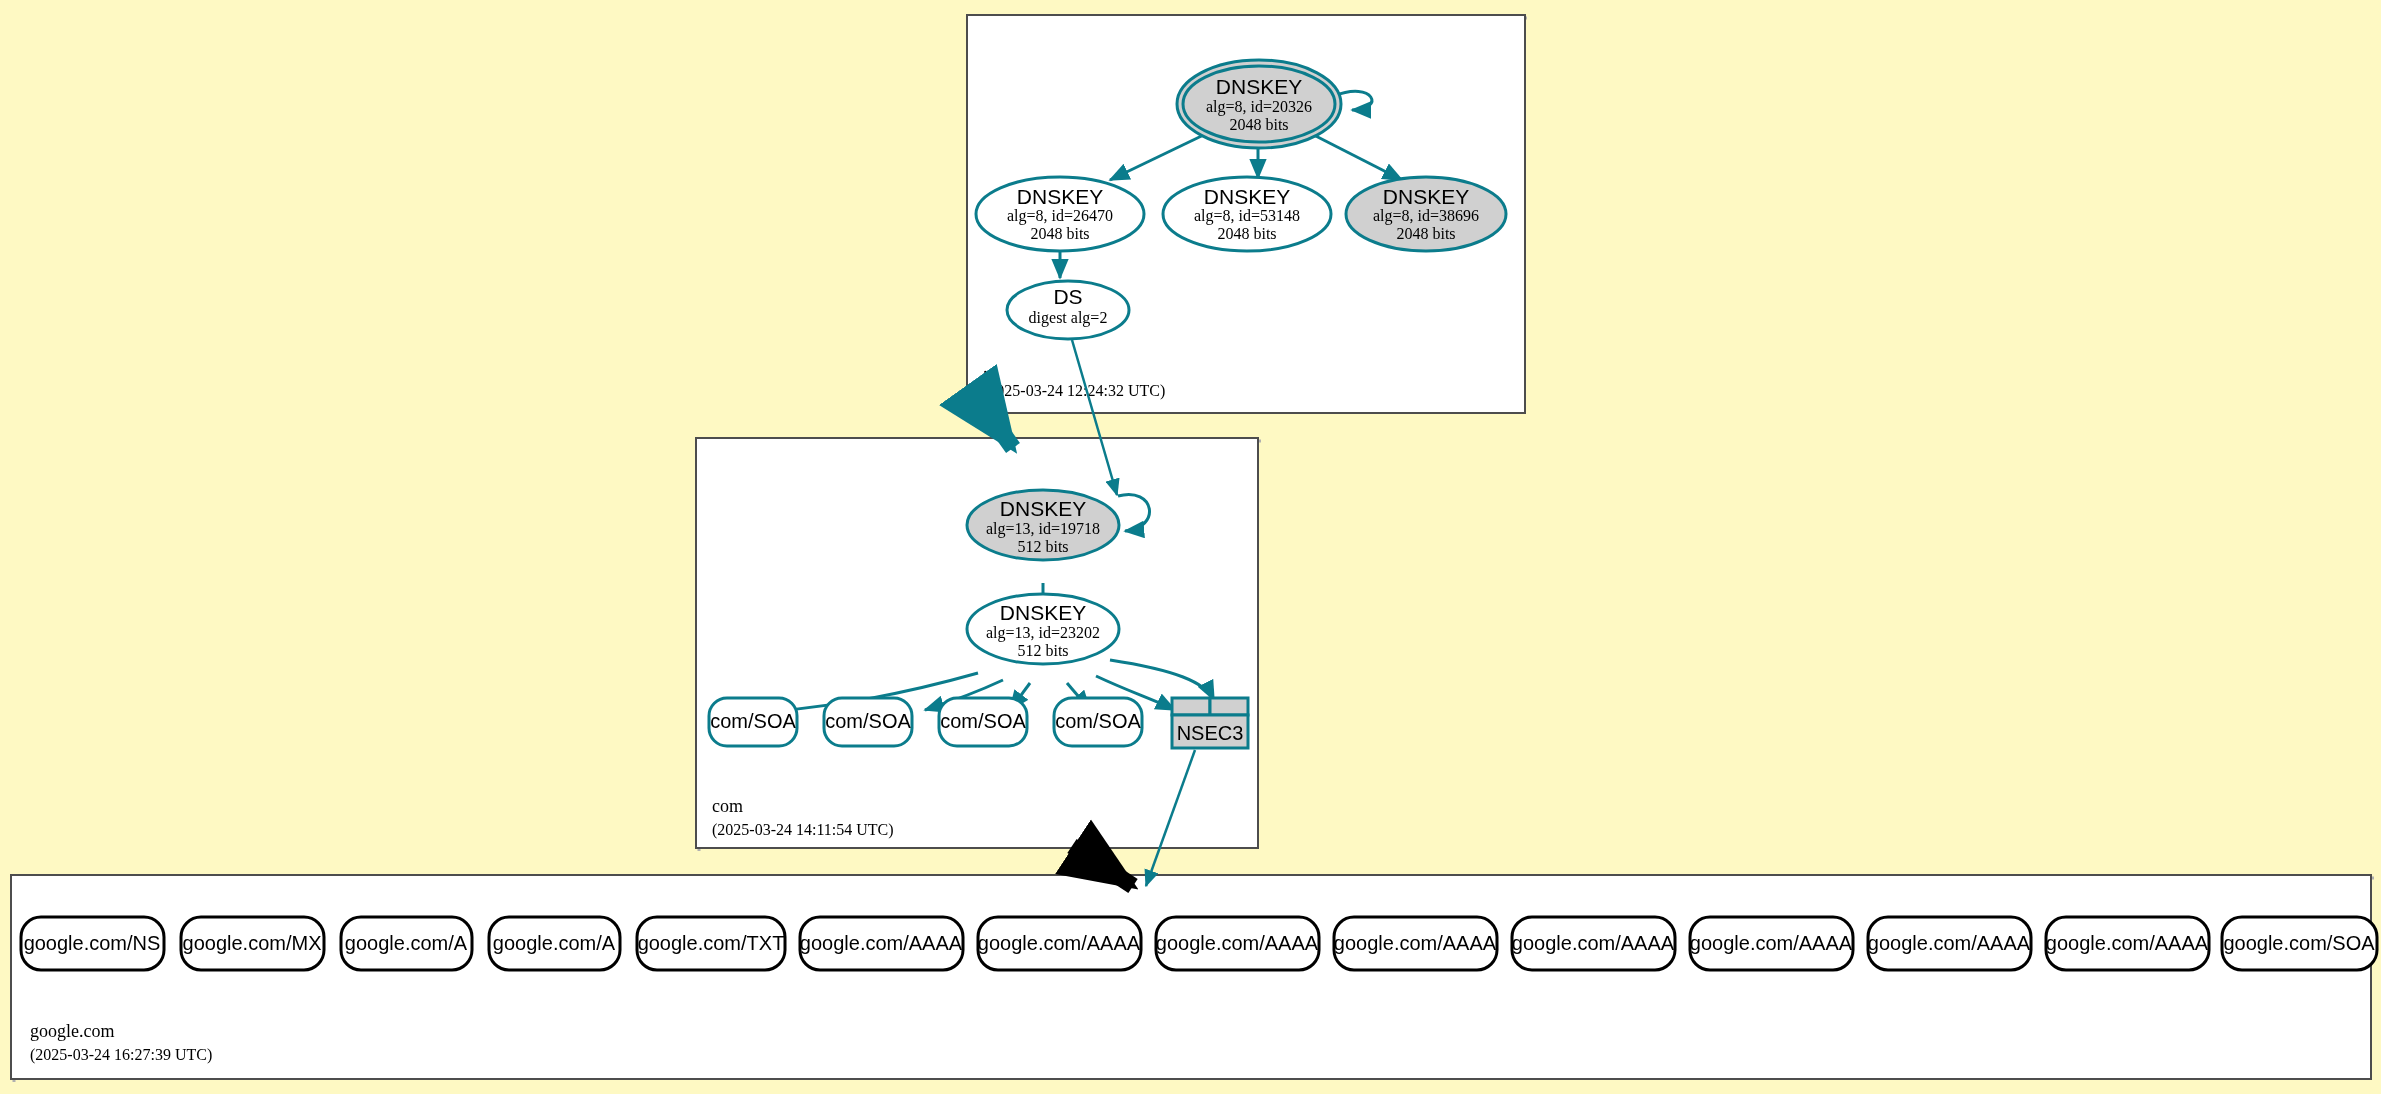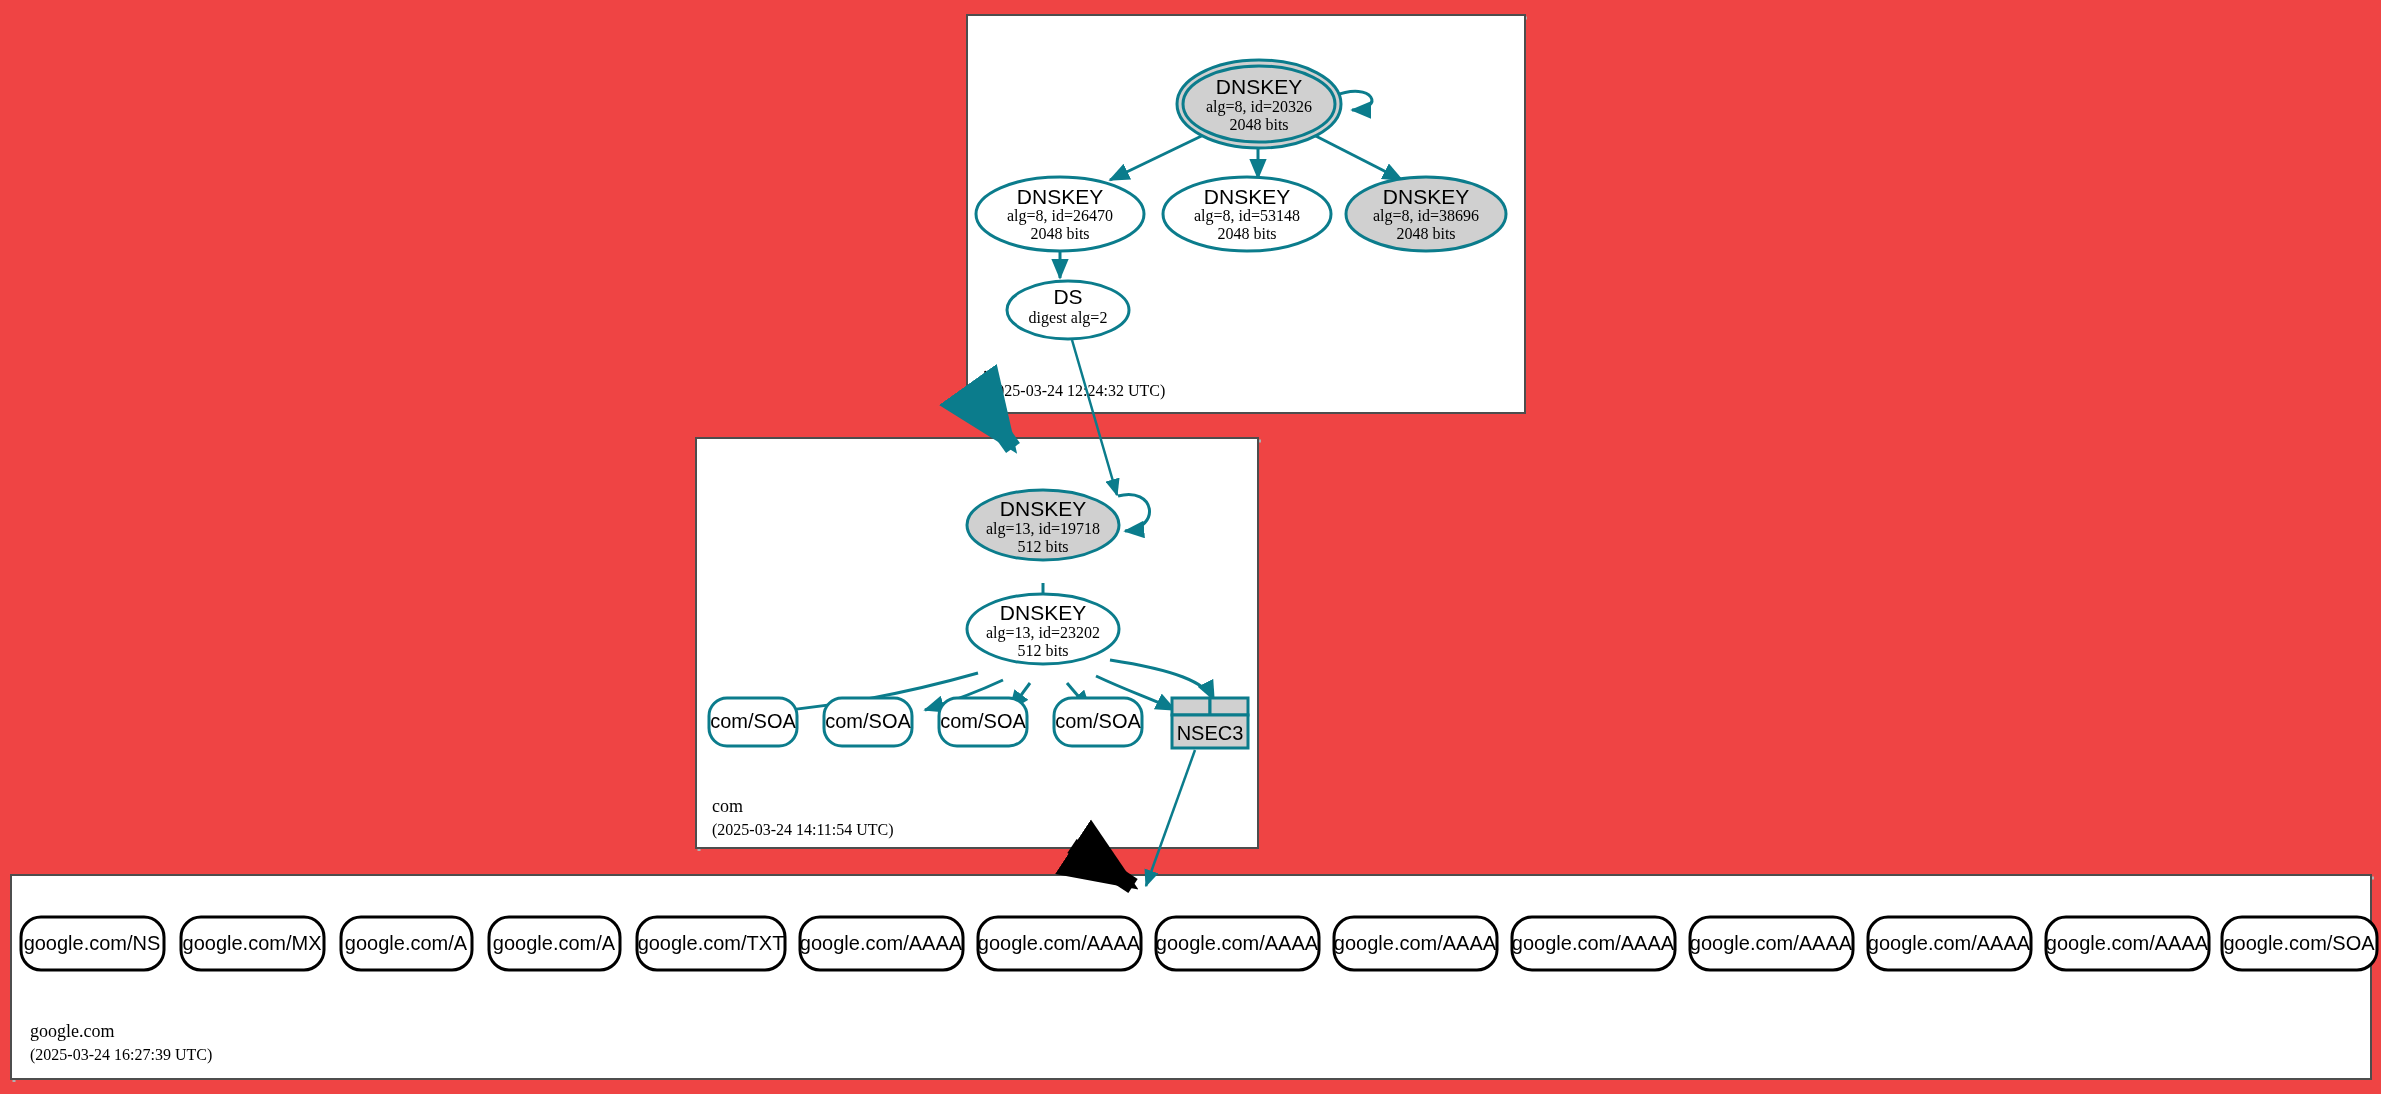--- a/index.html
+++ b/index.html
@@ -7,21 +7,21 @@
     padding: 0;
     background: #ffffff;
   }
   body {
     font-family: "Liberation Sans", sans-serif;
   }
   #stage {
     position: relative;
     width: 2381px;
     height: 1094px;
-    background: #ef4444;
+    background: #fef9c3;
     overflow: hidden;
   }
   svg.graph {
     position: absolute;
     left: 0;
     top: 0;
     width: 2381px;
     height: 1094px;
     display: block;
   }

